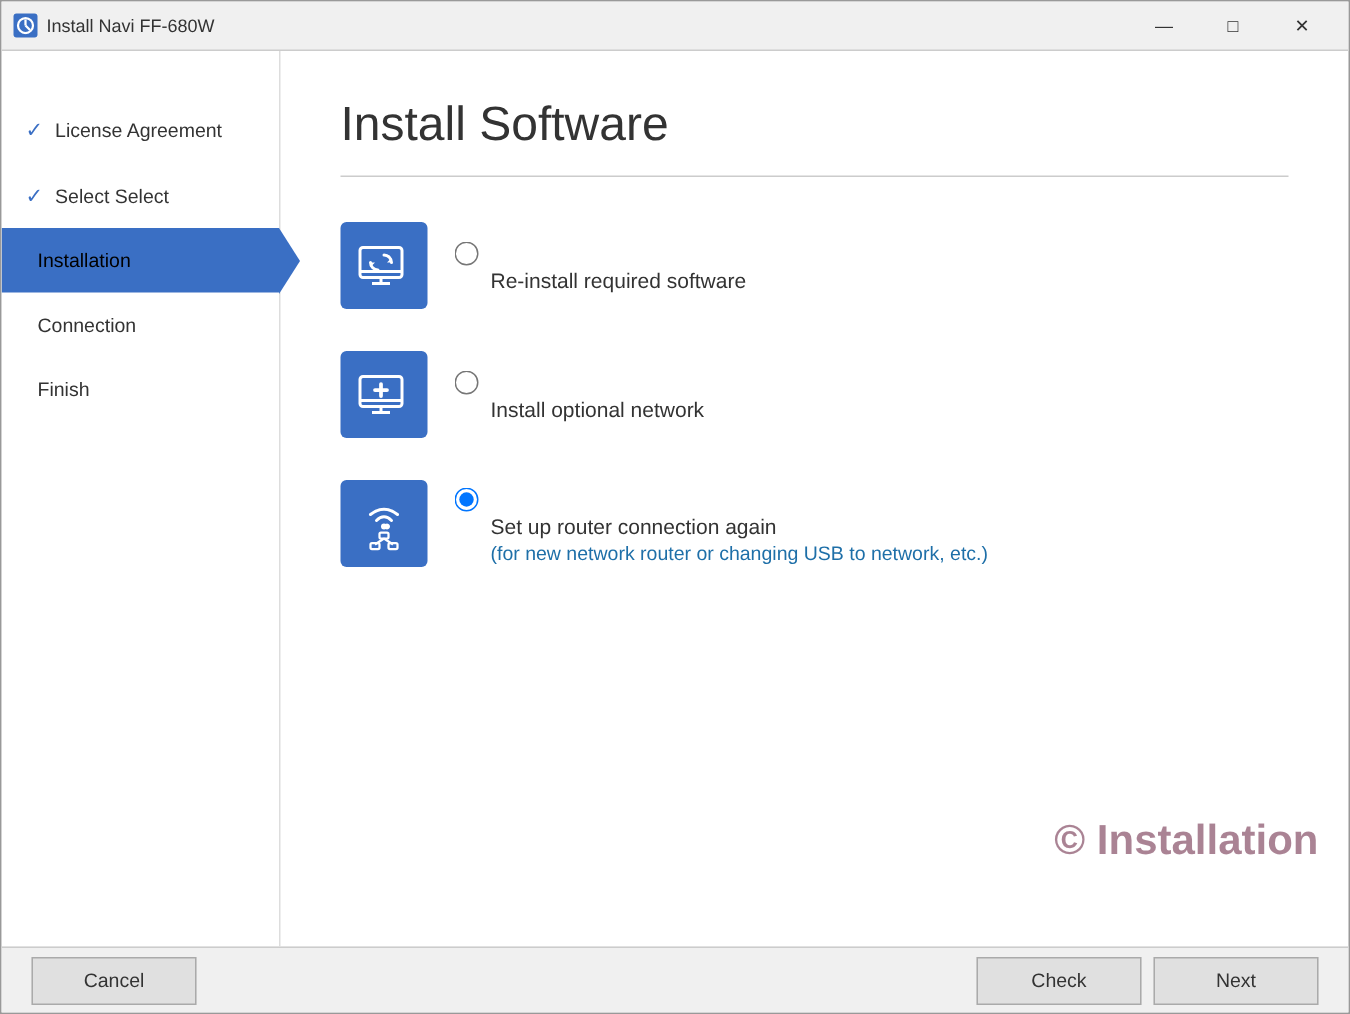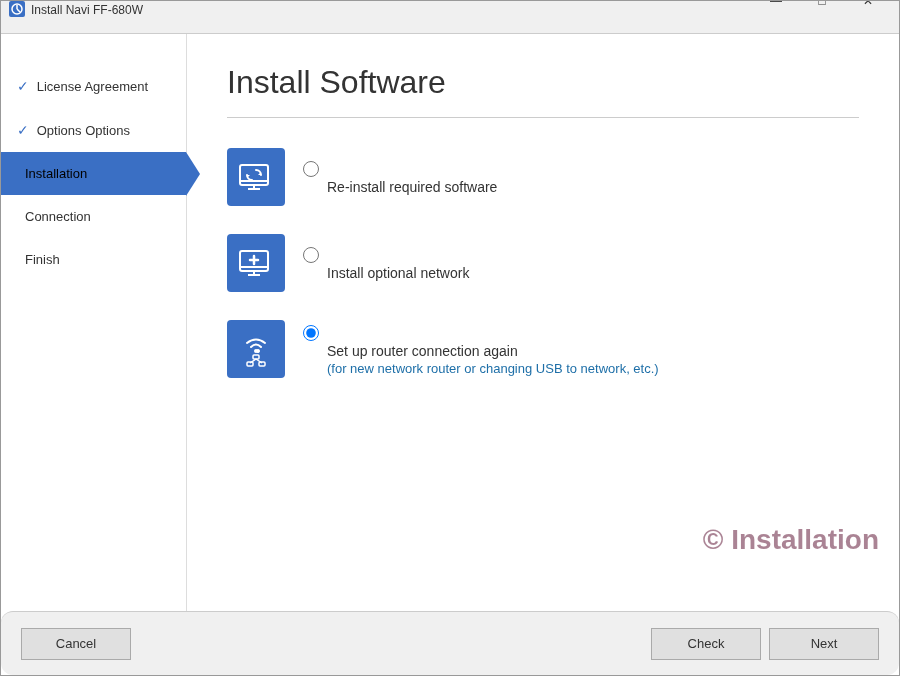--- a/index.html
+++ b/index.html
@@ -12,21 +12,21 @@
       border: 1px solid #999;
       display: flex;
       flex-direction: column;
     }
 
     
     .titlebar {
       background: #f0f0f0;
       height: 32px;
       display: flex;
-      align-items: flex-end;
+      align-items: center;
       padding: 16px 8px;
       border-bottom: 1px solid #ccc;
       flex-shrink: 0;
     }
     .titlebar-icon {
       width: 16px;
       height: 16px;
       margin-right: 6px;
       background: #3a6fc4;
       border-radius: 2px;
@@ -180,28 +180,27 @@
       right: 20px;
       font-size: 28px;
       font-weight: bold;
       color: rgba(100, 30, 60, 0.55);
       pointer-events: none;
       user-select: none;
     }
 
     
     .footer {
-      height: 64px;
+      height: 44px;
       background: #f0f0f0;
       border-top: 1px solid #ccc;
       display: flex;
       align-items: center;
       padding: 0 20px;
       flex-shrink: 0;
-      border-radius: 12px;
     }
     .footer-btn {
       height: 32px;
       min-width: 110px;
       border: 1px solid #aaa;
       background: #e0e0e0;
       cursor: pointer;
       font-size: 13px;
       color: #333;
       padding: 0 16px;
@@ -233,21 +232,21 @@
 
 <div class="main-area">
 
   <div class="sidebar">
     <div class="sidebar-item">
       <span class="check">✓</span>
       <span>License Agreement</span>
     </div>
     <div class="sidebar-item">
       <span class="check">✓</span>
-      <span>Options Options</span>
+      <span>Select Select</span>
     </div>
     <div class="sidebar-item active">
       <span class="check"></span>
       <span>Installation</span>
     </div>
     <div class="sidebar-item">
       <span class="check"></span>
       <span>Connection</span>
     </div>
     <div class="sidebar-item">

